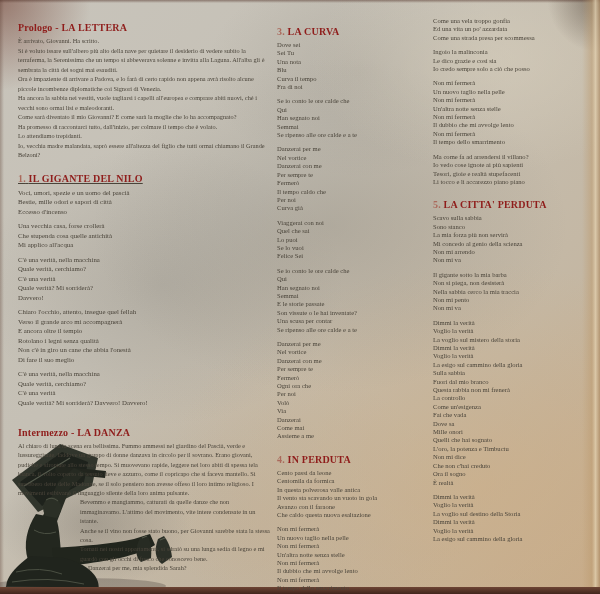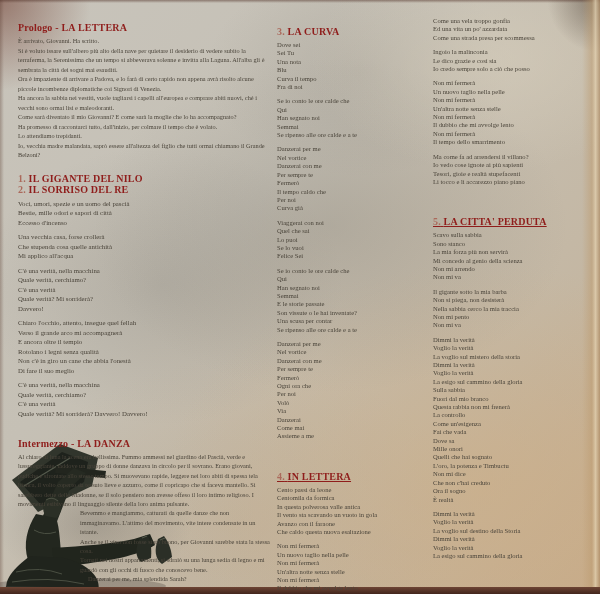--- a/index.html
+++ b/index.html
@@ -27,29 +27,29 @@
   .edge-left{position:absolute;left:0;top:0;bottom:7px;width:4px;background:linear-gradient(90deg,rgba(90,60,48,.35),transparent);}
 
   .col{position:absolute;color:var(--ink,#4a443a);}
   .col-left{left:18px;top:22px;width:253px;}
   .col-mid{left:277px;top:26px;width:150px;}
   .col-right{left:433px;top:17px;width:162px;}
 
   .h-red{font-weight:bold;font-size:10px;line-height:11px;color:var(--heading-red,#8f1d1b);letter-spacing:.2px;}
   .h-num{color:var(--number-red,#ab6a5c);font-weight:bold;}
   .h-block{margin:0 0 3px 0;}
-  .h-gap{margin-top:30px;text-decoration:underline;}
+  .h-gap{margin-top:13px;}
 
   .para{margin:0;font-size:6.3px;line-height:9.5px;text-align:left;}
   .prologo-paras{margin-top:2px;}
   .lyrics .line{font-size:6.6px;line-height:8.4px;white-space:nowrap;}
   .col-left .lyrics .line{font-size:6.8px;line-height:9.5px;}
   .stanza{margin:0 0 6px 0;}
   .col-left .stanza{margin-bottom:5px;}
-  .track12{margin-top:13px;}
+  .track12{margin-top:13px;text-decoration:underline;}
   .track12 .h-red{display:block;}
   .lyrics{margin-top:4px;}
 
   .intermezzo{margin-top:20px;}
   .intermezzo-paras p{margin:0;font-size:6.3px;line-height:9.4px;}
   .intermezzo-paras p:nth-child(n+2){margin-left:62px;}
   .intermezzo-paras p:nth-child(5){margin-left:70px;}
 
   .statue-wrap{position:absolute;left:0;top:426px;width:254px;height:168px;z-index:0;}
   .statue-glow{position:absolute;left:0;top:420px;width:270px;height:174px;
@@ -103,21 +103,20 @@
           <p class="para">Ora è impaziente di arrivare a Padova, e lo farà di certo rapido non appena avrà risolto alcune piccole incombenze diplomatiche coi Signori di Venezia.</p>
           <p class="para">Ha ancora la sabbia nei vestiti, vuole tagliarsi i capelli all'europea e comprare abiti nuovi, ché i vecchi sono ormai lisi e maleodoranti.</p>
           <p class="para">Come sarà diventato il mio Giovanni? E come sarà la moglie che lo ha accompagnato?</p>
           <p class="para">Ha promesso di raccontarci tutto, dall'inizio, per colmare il tempo che è volato.</p>
           <p class="para">Lo attendiamo trepidanti.</p>
           <p class="para">Io, vecchia madre malandata, saprò essere all'altezza del figlio che tutti ormai chiamano il Grande Belzoni?</p>
         </div>
 
       <div class="track12">
         <span class="h-red"><span class="h-num">1.</span> <span>IL GIGANTE DEL NILO</span></span>
-        <span class="h-red"><span class="h-num">2.</span> <span>IL SORRISO DEL RE</span></span>
       </div>
       <div class="lyrics">
           <div class="stanza">
             <div class="line">Voci, umori, spezie e un uomo del pascià</div>
             <div class="line">Bestie, mille odori e sapori di città</div>
             <div class="line">Eccesso d'incenso</div>
           </div>
           <div class="stanza">
             <div class="line">Una vecchia casa, forse crollerà</div>
             <div class="line">Che stupenda cosa quelle antichità</div>
@@ -212,21 +211,21 @@
             <div class="line">Ogni ora che</div>
             <div class="line">Per noi</div>
             <div class="line">Volò</div>
             <div class="line">Via</div>
             <div class="line">Danzerai</div>
             <div class="line">Come mai</div>
             <div class="line">Assieme a me</div>
           </div>
         </div>
 
-      <div class="h-red h-block h-gap"><span class="h-num">4.</span> <span>IN LETTERA</span></div>
+      <div class="h-red h-block h-gap"><span class="h-num">4.</span> <span>IN PERDUTA</span></div>
       <div class="lyrics">
           <div class="stanza">
             <div class="line">Cento passi da leone</div>
             <div class="line">Centomila da formica</div>
             <div class="line">In questa polverosa valle antica</div>
             <div class="line">Il vento sta scavando un vuoto in gola</div>
             <div class="line">Avanzo con il faraone</div>
             <div class="line">Che caldo questa nuova esaltazione</div>
           </div>
           <div class="stanza">

